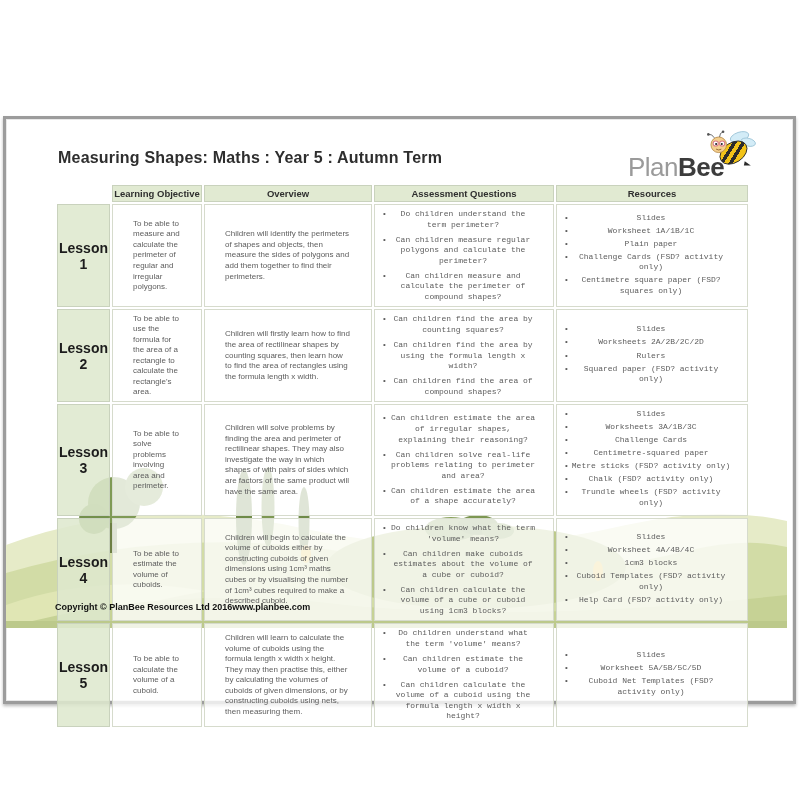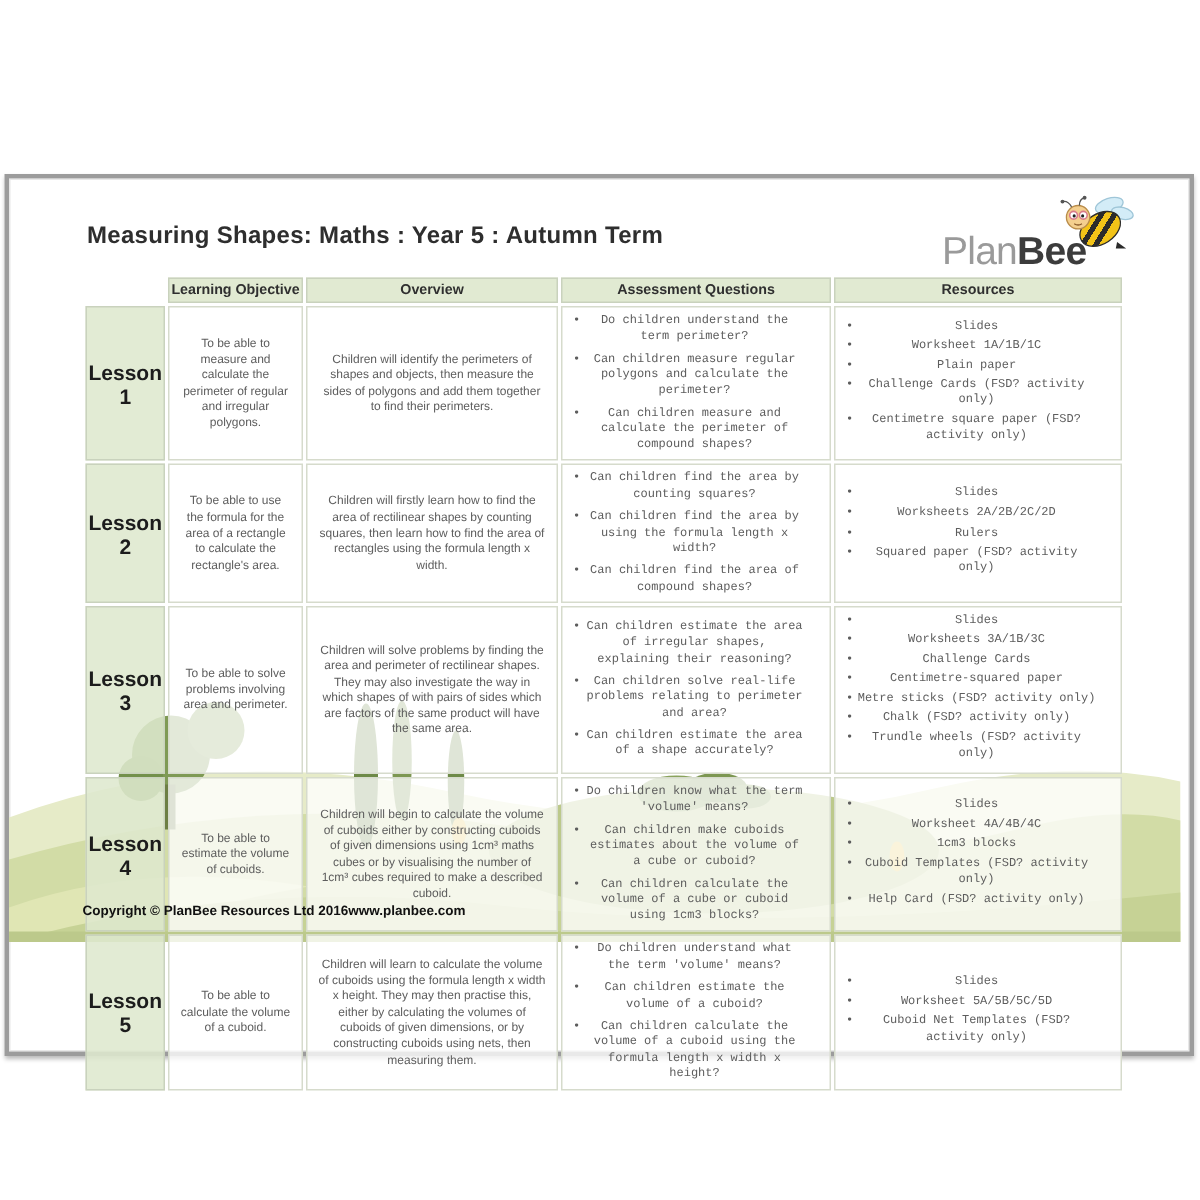--- a/index.html
+++ b/index.html
@@ -27,21 +27,21 @@
   
   table.plan{position:absolute;left:49px;top:64px;border-spacing:2px;table-layout:fixed;}
   table.plan td,table.plan th{box-sizing:border-box;vertical-align:middle;margin-top:36px;}
   th.colhead{background:rgba(222,232,206,.92);border:1px solid #c9d2bd;
     font-size:9.5px;font-weight:bold;color:#2f2f2f;text-align:center;padding:2px 1px;}
   th.corner{background:transparent;border:none;}
   td.lesson{background:rgba(222,232,206,.88);border:1px solid #c9d2bd;
     font-size:14px;font-weight:bold;color:#1c1c1c;text-align:center;}
   td.cell{background:rgba(255,255,255,.78);border:1px solid #d6dbcc;
     font-size:8px;color:#5d5d5d;line-height:1.32;}
-  td.center{text-align:center;padding:3px 7px;}
+  td.center{text-align:left;padding:3px 20px;}
   td.lists{text-align:center;padding:4px 16px 4px 7px;font-family:Liberation Mono, monospace;}
   .bullet{position:relative;padding-left:7px;margin:0 0 4.5px 0;}
   td.res .bullet{margin:0 0 2.5px 0;}
   .bullet:last-child{margin-bottom:0;}
   .bullet::before{content:"•";position:absolute;left:0;top:0;}
 
   
   .page-footer{position:absolute;left:49px;right:40px;top:483px;
     display:flex;align-items:baseline;}
   .foot-copy{font-size:9px;font-weight:bold;color:#111;white-space:nowrap;}
@@ -136,21 +136,21 @@
         <td class="cell lists">
               <div class="bullet">Do children understand the term perimeter?</div>
               <div class="bullet">Can children measure regular polygons and calculate the perimeter?</div>
               <div class="bullet">Can children measure and calculate the perimeter of compound shapes?</div>
             </td>
         <td class="cell lists res">
               <div class="bullet">Slides</div>
               <div class="bullet">Worksheet 1A/1B/1C</div>
               <div class="bullet">Plain paper</div>
               <div class="bullet">Challenge Cards (FSD? activity only)</div>
-              <div class="bullet">Centimetre square paper (FSD? activity only)</div>
+              <div class="bullet">Centimetre square paper (FSD? squares only)</div>
             </td>
       </tr>
 
       <tr style="height:79px">
         <td class="lesson">Lesson 2</td>
         <td class="cell center">To be able to use the formula for the area of a rectangle to calculate the rectangle's area.</td>
         <td class="cell center">Children will firstly learn how to find the area of rectilinear shapes by counting squares, then learn how to find the area of rectangles using the formula length x width.</td>
         <td class="cell lists">
               <div class="bullet">Can children find the area by counting squares?</div>
               <div class="bullet">Can children find the area by using the formula length x width?</div>

